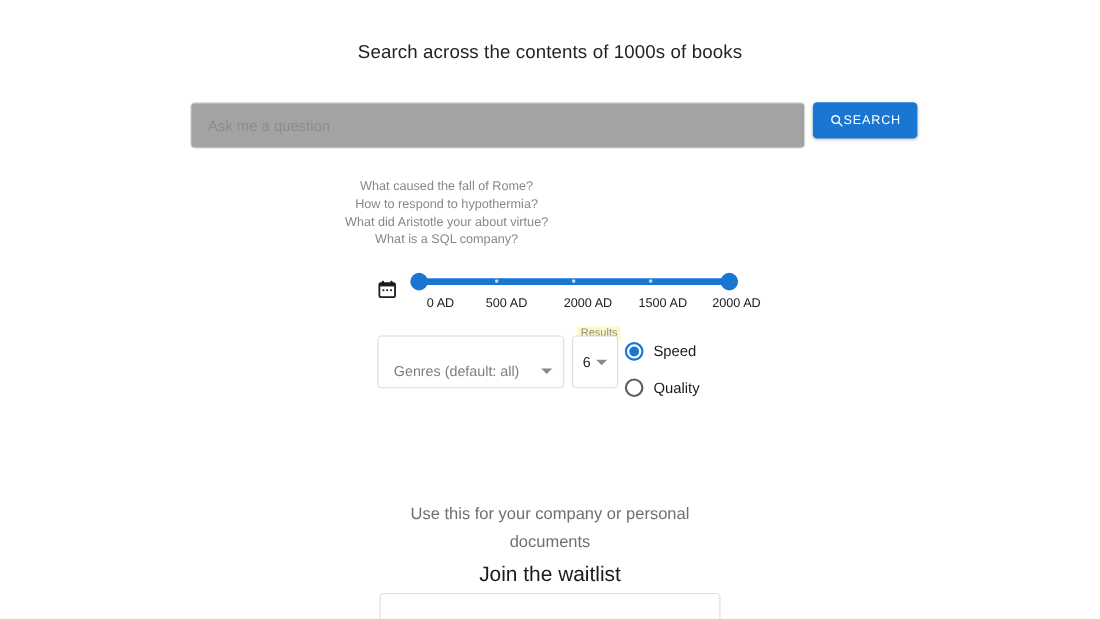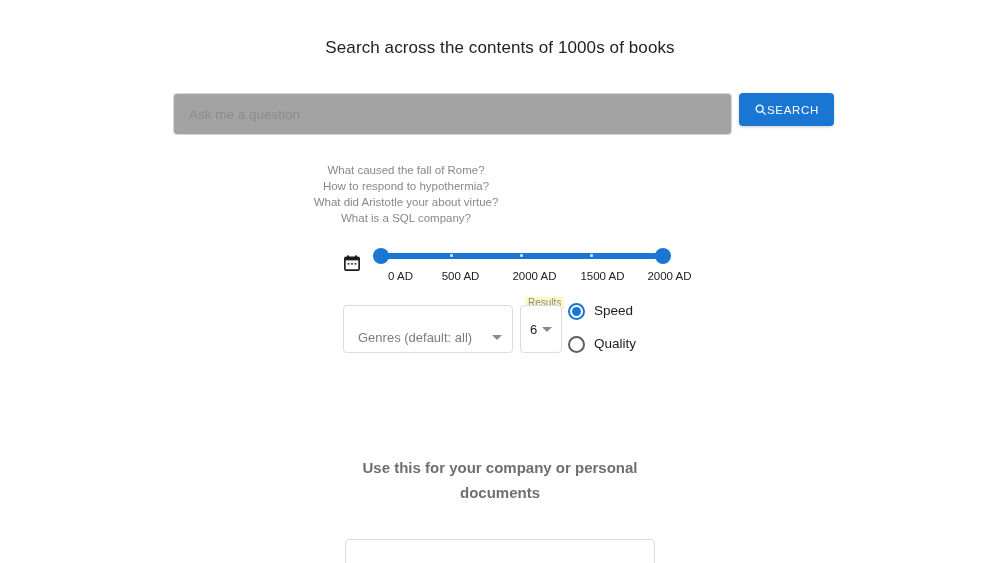--- a/index.html
+++ b/index.html
@@ -229,21 +229,21 @@
     line-height: 12px;
   }
   .radio-group {
     position: absolute;
     left: 225px;
     top: 7px;
     width: 110px;
   }
   .radio-item {
     display: flex;
-    align-items: flex-start;
+    align-items: center;
     height: 33px;
     gap: 9px;
     cursor: pointer;
   }
   .radio {
     width: 17px;
     height: 17px;
     border-radius: 50%;
     box-sizing: border-box;
     flex: 0 0 auto;
@@ -274,21 +274,21 @@
     left: 0;
     width: 1000px;
     text-align: center;
   }
   .waitlist-sub {
     font-size: 15px;
     color: #6f6f6f;
     line-height: 25px;
     width: 300px;
     margin: 0 auto;
-    font-weight: 700;
+    font-weight: 400;
   }
   .waitlist-title {
     margin-top: 7px;
     font-size: 19px;
     font-weight: 400;
     color: #1a1a1a;
   }
   .email-field {
     position: absolute;
     left: 345px;
@@ -387,14 +387,15 @@
     <div class="radio-item">
       <span class="radio off"></span>
       <span class="radio-label">Quality</span>
     </div>
   </div>
 
 </div>
 
 <div class="waitlist">
   <div class="waitlist-sub">Use this for your company or personal documents</div>
+  <div class="waitlist-title">Join the waitlist</div>
 </div>
 <input class="email-field" type="text" placeholder="Email *" style="">
 
 </body></html>

